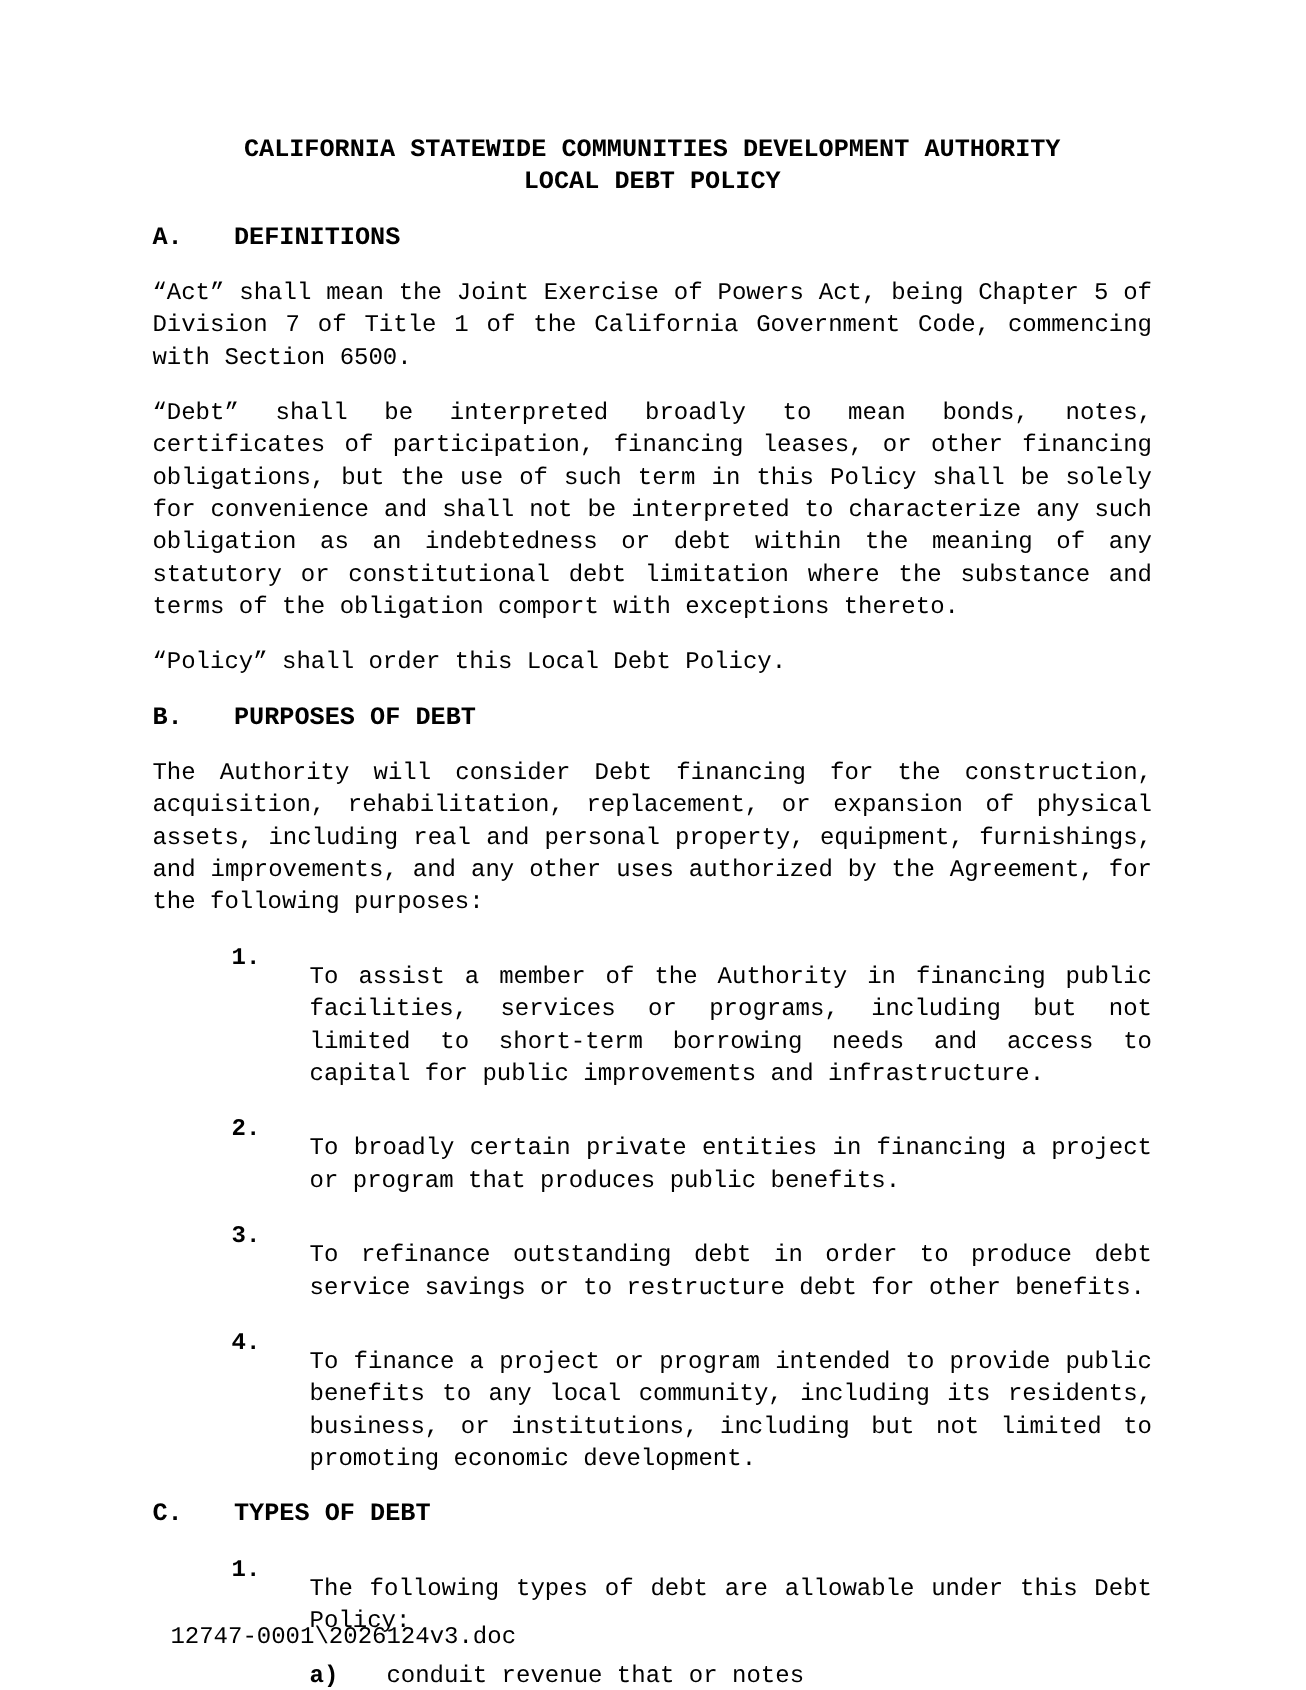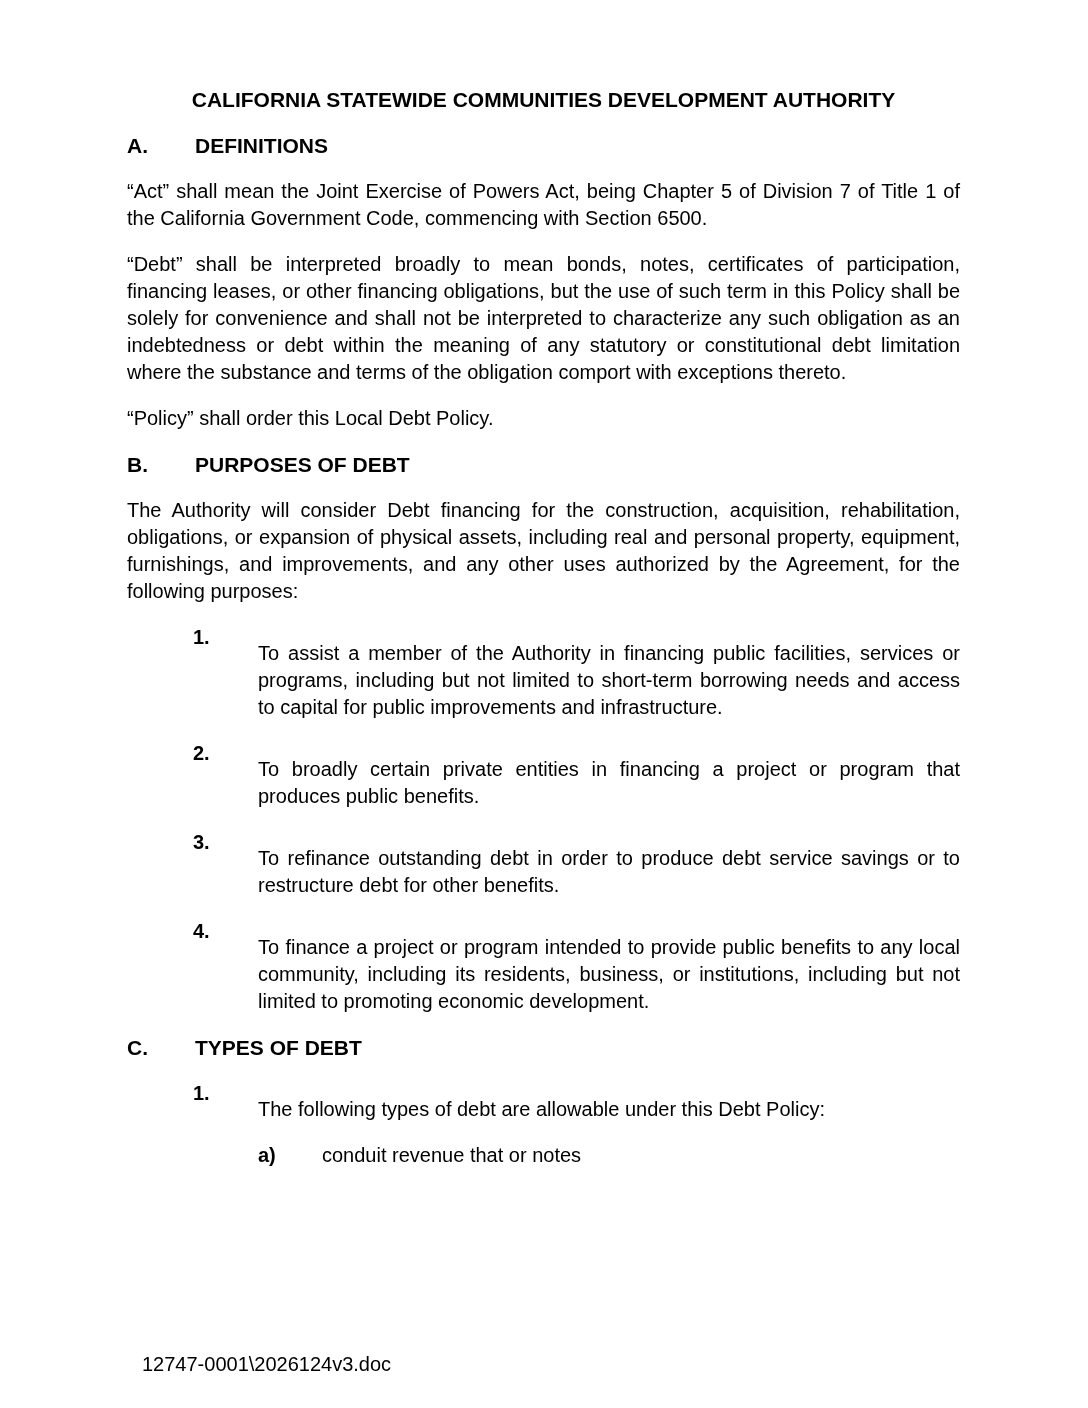--- a/index.html
+++ b/index.html
@@ -6,25 +6,25 @@
     margin: 0;
     padding: 0;
     background: #ffffff;
   }
   .page {
     position: relative;
     width: 1088px;
     height: 1408px;
     background: #ffffff;
     color: #000000;
-    font-family: Liberation Sans, sans-serif;
+    font-family: Liberation Mono, monospace;
     font-size: 20px;
     line-height: 27px;
     box-sizing: border-box;
-    padding: 86px 128px 0 127px;
+    padding: 112px 128px 0 127px;
     overflow: hidden;
   }
   .doc-title {
     text-align: center;
     font-weight: bold;
     font-size: 21px;
     margin: 0 0 19px 0;
   }
   .doc-title div { white-space: nowrap; }
   .section-heading {
@@ -73,37 +73,38 @@
     margin-left: 15px;
   }
 </style>
 </head>
 <body>
 
 <div class="page">
 
   <div class="doc-title">
     <div>CALIFORNIA STATEWIDE COMMUNITIES DEVELOPMENT AUTHORITY</div>
+    <div>LOCAL DEBT POLICY</div>
   </div>
 
   <div class="section-heading">
     <span class="sec-label">A.</span>
     <span>DEFINITIONS</span>
   </div>
 
   <p class="body-par">“Act” shall mean the Joint Exercise of Powers Act, being Chapter 5 of Division 7 of Title 1 of the California Government Code, commencing with Section 6500.</p>
   <p class="body-par">“Debt” shall be interpreted broadly to mean bonds, notes, certificates of participation, financing leases, or other financing obligations, but the use of such term in this Policy shall be solely for convenience and shall not be interpreted to characterize any such obligation as an indebtedness or debt within the meaning of any statutory or constitutional debt limitation where the substance and terms of the obligation comport with exceptions thereto.</p>
   <p class="body-par">“Policy” shall order this Local Debt Policy.</p>
 
   <div class="section-heading">
     <span class="sec-label">B.</span>
     <span>PURPOSES OF DEBT</span>
   </div>
 
-  <p class="body-par">The Authority will consider Debt financing for the construction, acquisition, rehabilitation, obligations, or expansion of physical assets, including real and personal property, equipment, furnishings, and improvements, and any other uses authorized by the Agreement, for the following purposes:</p>
+  <p class="body-par">The Authority will consider Debt financing for the construction, acquisition, rehabilitation, replacement, or expansion of physical assets, including real and personal property, equipment, furnishings, and improvements, and any other uses authorized by the Agreement, for the following purposes:</p>
 
   <div class="list-item">
     <span class="item-num">1.</span>
     <span class="item-text">To assist a member of the Authority in financing public facilities, services or programs, including but not limited to short-term borrowing needs and access to capital for public improvements and infrastructure.</span>
   </div>
   <div class="list-item">
     <span class="item-num">2.</span>
     <span class="item-text">To broadly certain private entities in financing a project or program that produces public benefits.</span>
   </div>
   <div class="list-item">

